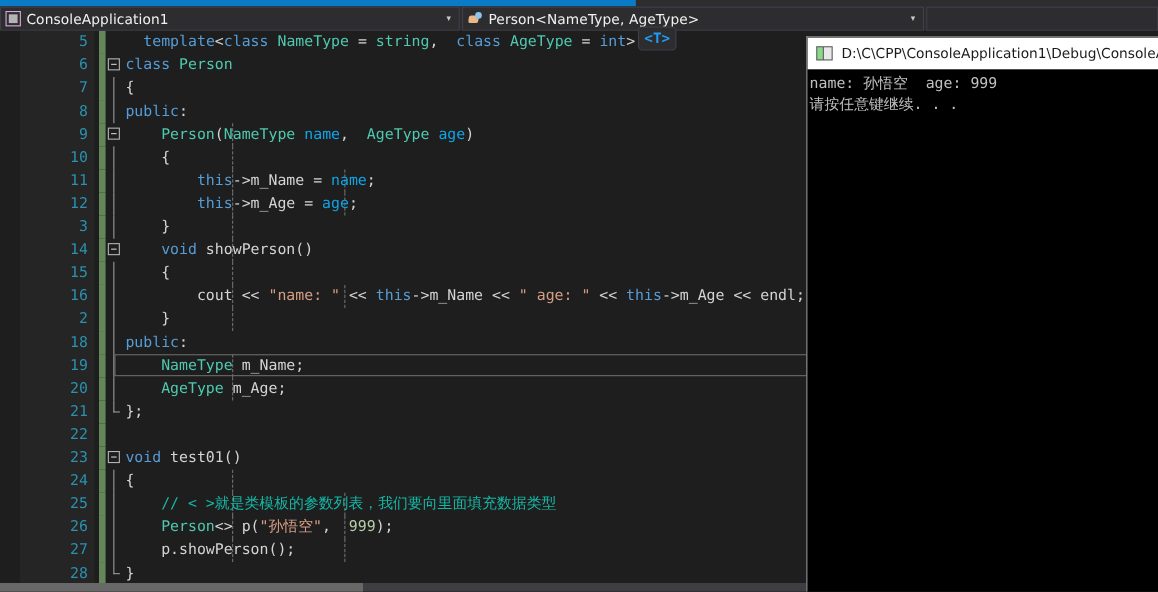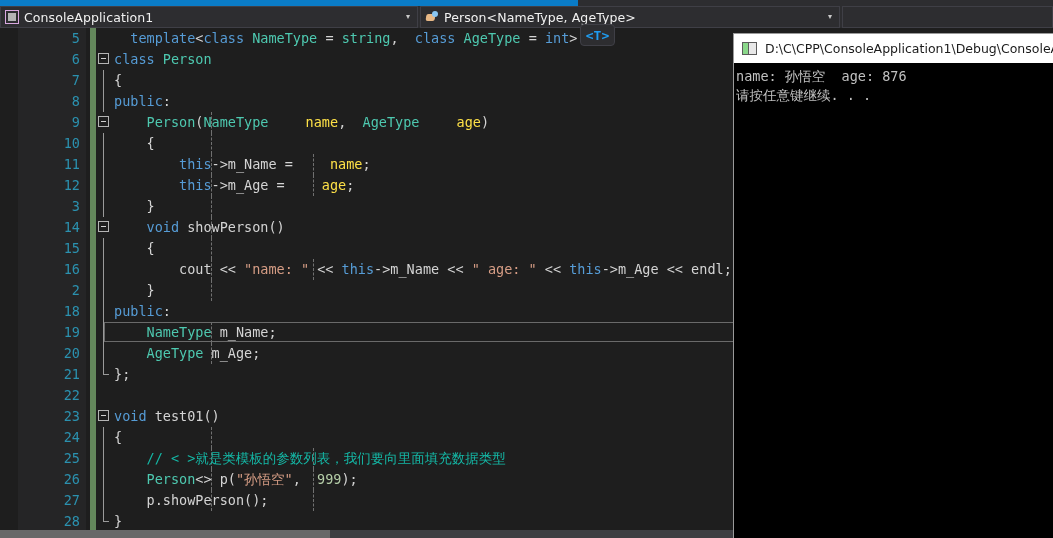--- a/index.html
+++ b/index.html
@@ -197,21 +197,21 @@
     border: 1px solid #6a6a6a;
     pointer-events: none;
   }
 
   
   .kw   { color: #569cd6; }
   .typ  { color: #4ec9b0; }
   .str  { color: #d69d85; }
   .num  { color: #b5cea8; }
   .cmt  { color: #14b8a6; }
-  .var  { color: #fde047; margin-left: 29px; }
+  .var  { color: #0ea5e9; }
   .pln  { color: #d4d4d4; }
 
   
   .tbadge {
     position: absolute;
     left: 580px; top: 24px;
     width: 35px; height: 22px;
     background: #2d2d30;
     border: 1px solid #3f3f46;
     border-radius: 4px;
@@ -352,17 +352,17 @@
 
   <div class="hscroll">
     <div class="hscroll-thumb"></div>
   </div>
 
   <div class="console">
     <div class="console-title">
       <span class="console-ico"></span>
       <span>D:\C\CPP\ConsoleApplication1\Debug\ConsoleAp</span>
     </div>
-    <div class="console-body">name: 孙悟空  age: 876
+    <div class="console-body">name: 孙悟空  age: 999
 请按任意键继续. . .</div>
   </div>
 
 </div>
 
 </body></html>

